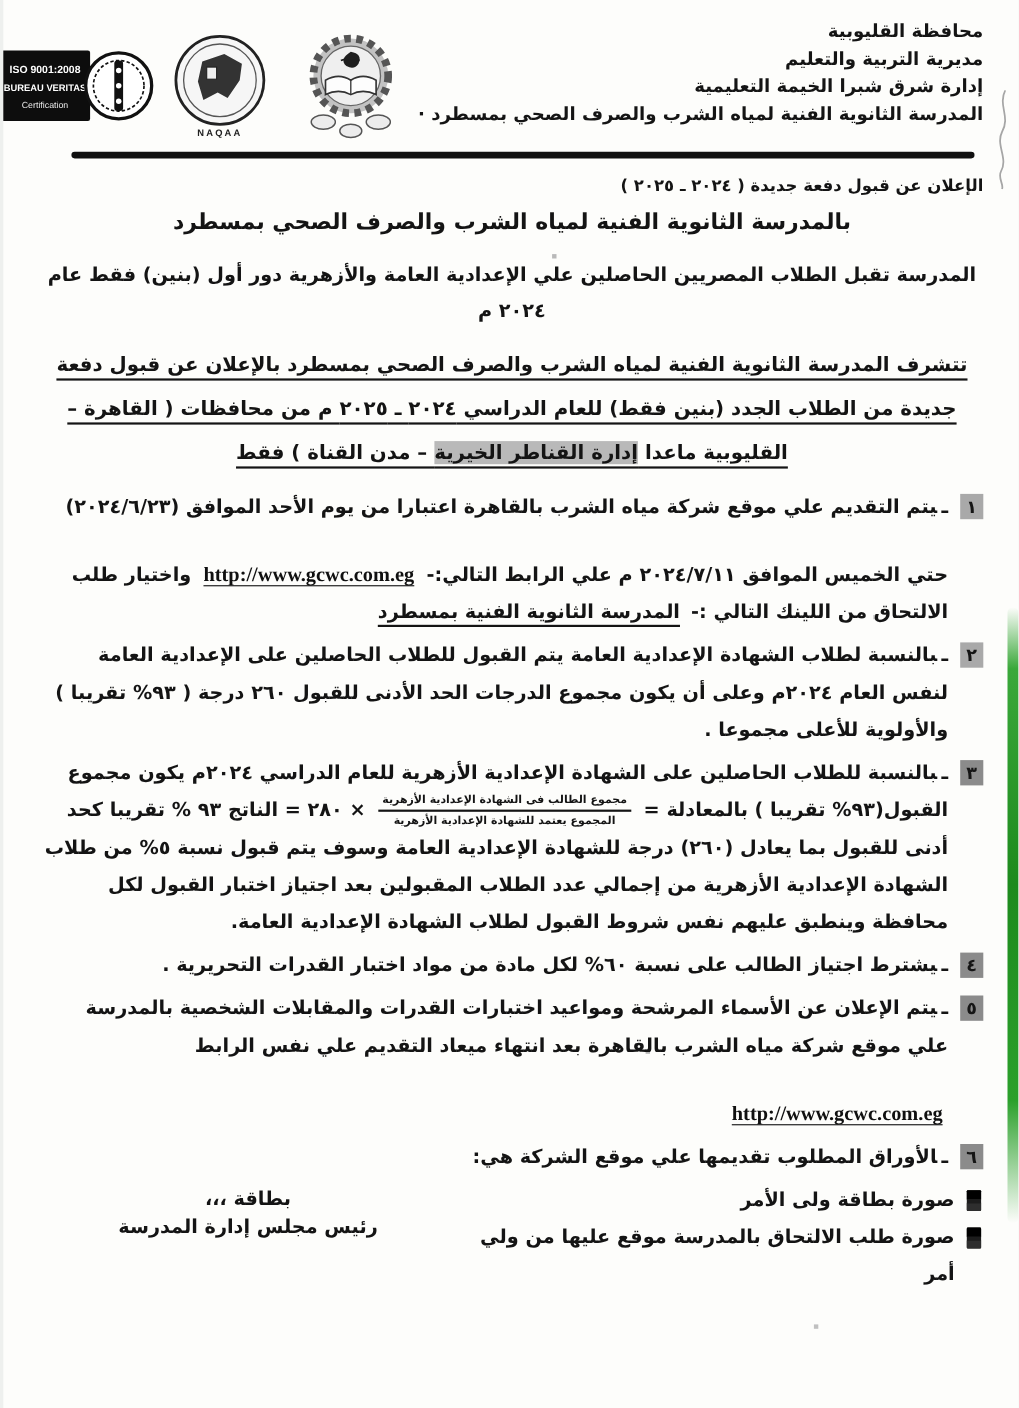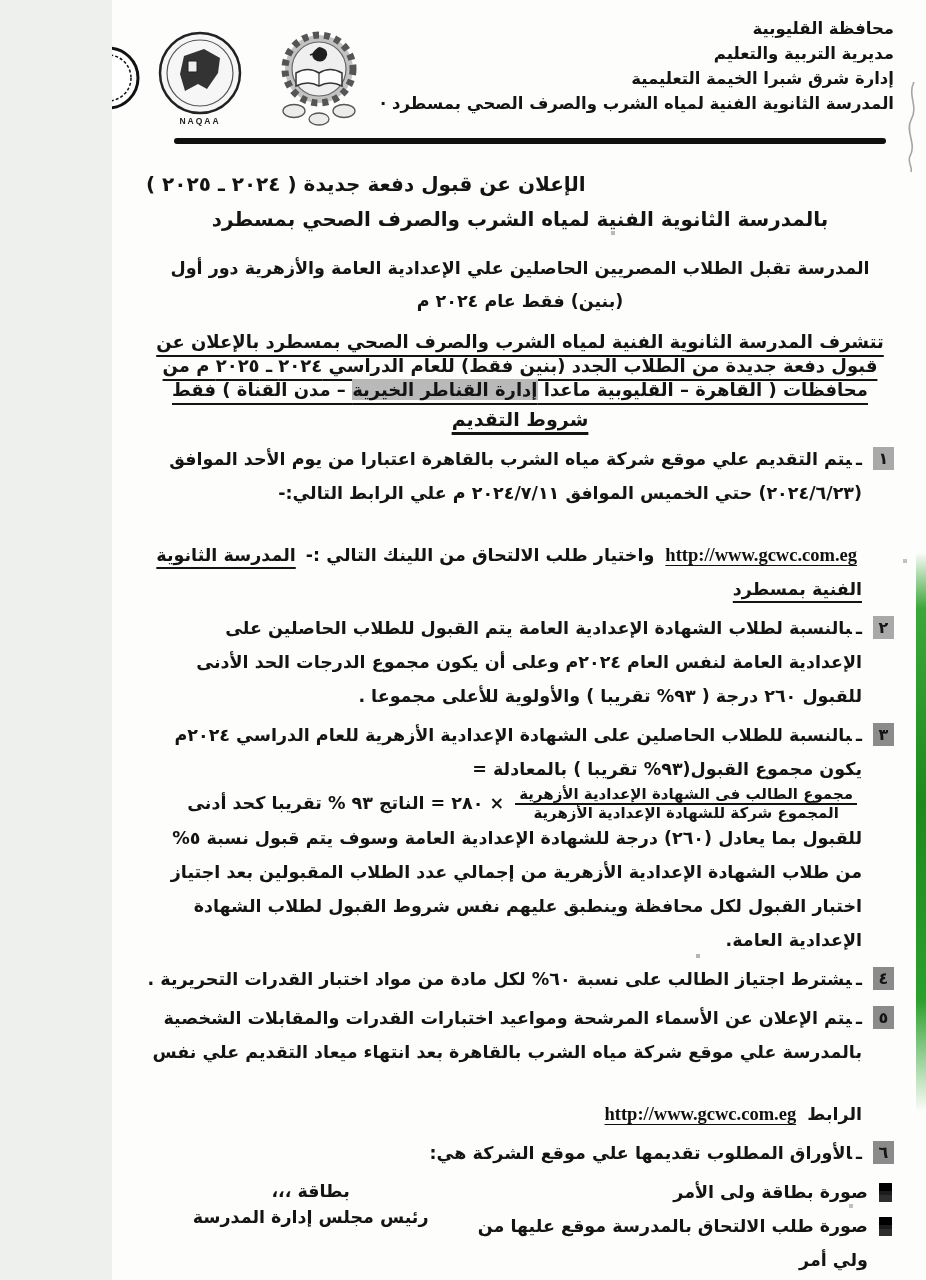--- a/index.html
+++ b/index.html
@@ -1,39 +1,39 @@
 <!DOCTYPE html>
 <html lang="ar" dir="rtl"><head>
 <meta charset="utf-8">
 <style>
   html,body{margin:0;padding:0;}
   body{
     width:926px;height:1280px;background:#eef0ee;
     font-family:"DejaVu Sans",sans-serif;
   }
   .paper{
-    position:relative;width:814px;height:1280px;background:#fdfdfb;
+    position:relative;width:923px;height:1280px;background:#fdfdfb;
     overflow:hidden;color:#141414;direction:rtl;
   }
   .content{position:absolute;inset:0;padding:16px 32px 0 34px;box-sizing:border-box;}
 
   
   .header-row{display:flex;justify-content:space-between;align-items:flex-start;}
   .header-text{text-align:right;font-weight:700;font-size:16.5px;line-height:25px;white-space:nowrap;}
   .logos{display:flex;align-items:center;gap:12px;margin-top:12px;margin-right:2px;direction:ltr;}
   .rule{height:6px;background:#101010;border-radius:3px;margin:10px 8px 0 28px;}
 
-  .title{ text-align:left;font-weight:700;font-size:20px;margin-top:28px;letter-spacing:.2px;}
+  .title{ text-align:right;font-weight:700;font-size:15px;margin-top:16px;letter-spacing:.2px;}
   .subtitle{text-align:center;font-weight:700;font-size:20px;margin-top:11px;}
 
   .intro1,.intro2{margin:0;text-align:center;font-weight:700;font-size:17.5px;line-height:33px;}
   .intro1{margin-top:21px;}
 
   .announce{
-    margin:12px 6px 0 6px;text-align:center;font-weight:700;font-size:18px;line-height:24px;
+    margin:12px 6px 0 6px;text-align:center;font-weight:700;font-size:18px;line-height:40px;
     text-decoration:underline;text-decoration-thickness:2px;text-underline-offset:7px;
   }
   .hl{background:#b9b9b9;}
 
   .sec-head{text-align:center;margin-top:6px;}
   .sec-head span{
     font-weight:700;font-size:19px;
     text-decoration:underline;text-decoration-thickness:2.5px;text-underline-offset:6px;
   }
 
@@ -48,21 +48,21 @@
   }
   .badge.dark{background:#8b8b8b;}
   .dash{margin-left:4px;}
   .lnk{direction:ltr;unicode-bidi:isolate;display:inline-block;
     font-family:"Liberation Serif",serif;font-weight:700;font-size:18.5px;
     text-decoration:underline;text-underline-offset:4px;color:#101010;padding:0 5px;margin-top:28px;}
   .ulnk{text-decoration:underline;text-underline-offset:6px;text-decoration-thickness:2px;padding:0 4px;}
 
   .frac{
     display:inline-flex;flex-direction:column;vertical-align:middle;text-align:center;
-    font-size:15px;line-height:15px;font-weight:700;margin:0 5px;
+    font-size:10px;line-height:15px;font-weight:700;margin:0 5px;
   }
   .frac .top{border-bottom:2px solid #141414;padding:0 4px 1px 4px;}
   .frac .bot{padding-top:1px;}
 
   .doc-row{position:relative;padding-right:26px;font-weight:700;font-size:17.5px;line-height:34px;text-align:right;}
   .sq{
     position:absolute;right:2px;top:8px;width:13px;height:19px;background:#1c1c1c;
     box-shadow:inset 0 9px 0 -1px #000, inset 0 -8px 0 -1px #2e2e2e;border-radius:1px;
   }
 
@@ -143,42 +143,39 @@
 
     <div class="rule"></div>
 
     <div class="title">الإعلان عن قبول دفعة جديدة ( ٢٠٢٤ ـ ٢٠٢٥ )</div>
     <div class="subtitle">بالمدرسة الثانوية الفنية لمياه الشرب والصرف الصحي بمسطرد</div>
 
     <p class="intro1">المدرسة تقبل الطلاب المصريين الحاصلين علي الإعدادية العامة والأزهرية دور أول (بنين) فقط عام ٢٠٢٤ م</p>
 
     <p class="announce"><span>تتشرف المدرسة الثانوية الفنية لمياه الشرب والصرف الصحي بمسطرد بالإعلان عن قبول دفعة جديدة من الطلاب الجدد (بنين فقط) للعام الدراسي ٢٠٢٤ ـ ٢٠٢٥ م من محافظات ( القاهرة – القليوبية ماعدا </span><span class="hl">إدارة القناطر الخيرية</span><span> – مدن القناة ) فقط</span></p>
 
-    <div class="sec-head">
-      <span>شروط التقديم</span>
-    </div>
 
     <div class="items">
 
       <div class="item">
         <span class="badge">١</span><span class="dash">ـ</span><span>يتم التقديم علي موقع شركة مياه الشرب بالقاهرة اعتبارا من يوم الأحد الموافق (٢٠٢٤/٦/٢٣) حتي الخميس الموافق ٢٠٢٤/٧/١١ م  علي الرابط التالي:-</span>
         <a class="lnk">http://www.gcwc.com.eg</a>
         <span>واختيار طلب الالتحاق من اللينك التالي :-</span>
         <span class="ulnk">المدرسة الثانوية الفنية بمسطرد</span>
       </div>
 
       <div class="item">
         <span class="badge">٢</span><span class="dash">ـ</span><span>بالنسبة لطلاب الشهادة الإعدادية العامة يتم القبول للطلاب الحاصلين على الإعدادية العامة لنفس العام ٢٠٢٤م  وعلى أن يكون مجموع الدرجات الحد الأدنى للقبول ٢٦٠ درجة ( ٩٣% تقريبا ) والأولوية للأعلى مجموعا .</span>
       </div>
 
       <div class="item">
         <span class="badge dark">٣</span><span class="dash">ـ</span><span>بالنسبة للطلاب الحاصلين على الشهادة الإعدادية الأزهرية للعام الدراسي ٢٠٢٤م يكون مجموع القبول(٩٣% تقريبا ) بالمعادلة =</span>
         <span class="frac">
           <span class="top">مجموع الطالب فى الشهادة الإعدادية الأزهرية</span>
-          <span class="bot">المجموع شركة للشهادة الإعدادية الأزهرية</span>
+          <span class="bot">المجموع يعتمد للشهادة الإعدادية الأزهرية</span>
         </span>
         <span>× ٢٨٠ = الناتج ٩٣ % تقريبا كحد أدنى</span>
         <span>للقبول بما يعادل (٢٦٠) درجة للشهادة الإعدادية العامة وسوف يتم قبول نسبة ٥% من طلاب الشهادة الإعدادية الأزهرية من إجمالي عدد الطلاب المقبولين بعد اجتياز اختبار القبول لكل محافظة وينطبق عليهم نفس شروط القبول لطلاب الشهادة الإعدادية العامة.</span>
       </div>
 
       <div class="item">
         <span class="badge dark">٤</span><span class="dash">ـ</span><span>يشترط اجتياز الطالب على نسبة ٦٠% لكل مادة من مواد اختبار القدرات التحريرية .</span>
       </div>
 
       <div class="item">

